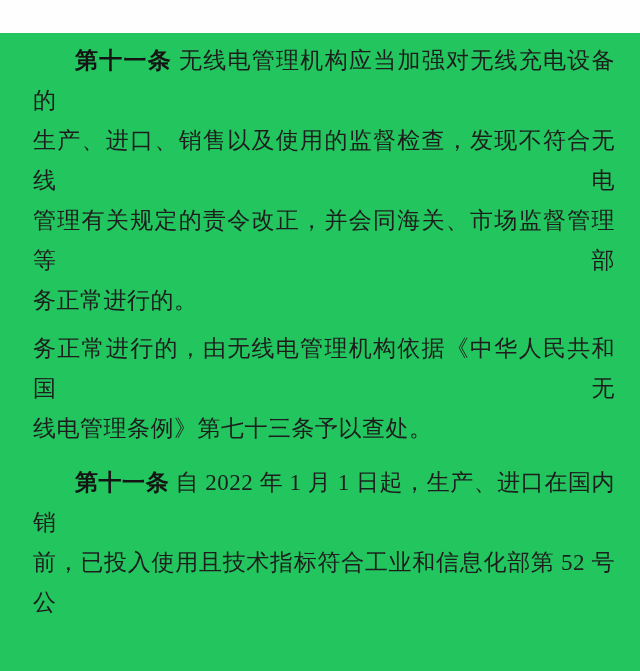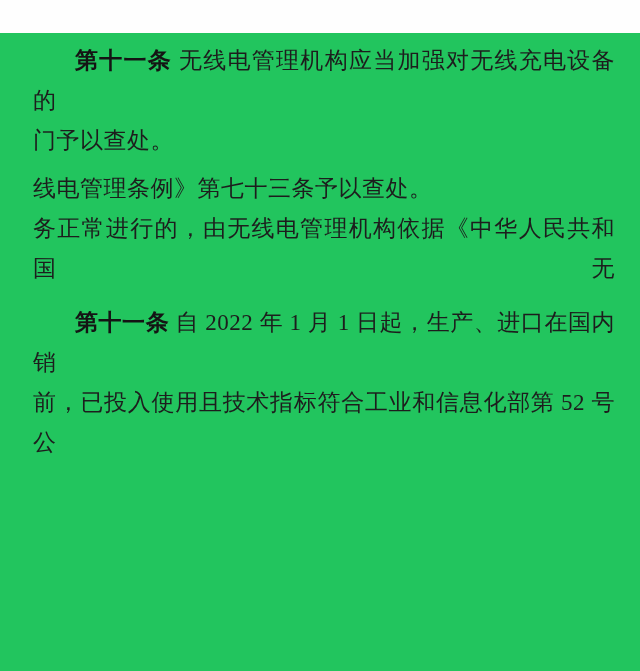--- a/index.html
+++ b/index.html
@@ -45,26 +45,28 @@
   .art-12 { margin-top: 8px; }
   .art-13 { margin-top: 14px; }
 </style>
 </head>
 <body>
 
 <div class="page">
 
   <div>
     <div class="ln jf ind"><span class="b">第十一条</span><span> 无线电管理机构应当加强对无线充电设备的</span></div>
-    <div class="ln">门予以查处。</div>
+    <div class="ln jf">生产、进口、销售以及使用的监督检查，发现不符合无线电</div>
+    <div class="ln jf">管理有关规定的责令改正，并会同海关、市场监督管理等部</div>
+    <div class="ln">务正常进行的。</div>
   </div>
 
   <div class="art-12">
+    <div class="ln jf">务正常进行的，由无线电管理机构依据《中华人民共和国无</div>
     <div class="ln">线电管理条例》第七十三条予以查处。</div>
-    <div class="ln jf">务正常进行的，由无线电管理机构依据《中华人民共和国无</div>
   </div>
 
   <div class="art-13">
     <div class="ln jf ind"><span class="b">第十一条</span><span> 自 2022 年 1 月 1 日起，生产、进口在国内销</span></div>
     <div class="ln jf">前，已投入使用且技术指标符合工业和信息化部第 52 号公</div>
 
   </div>
 
 </div>
 

